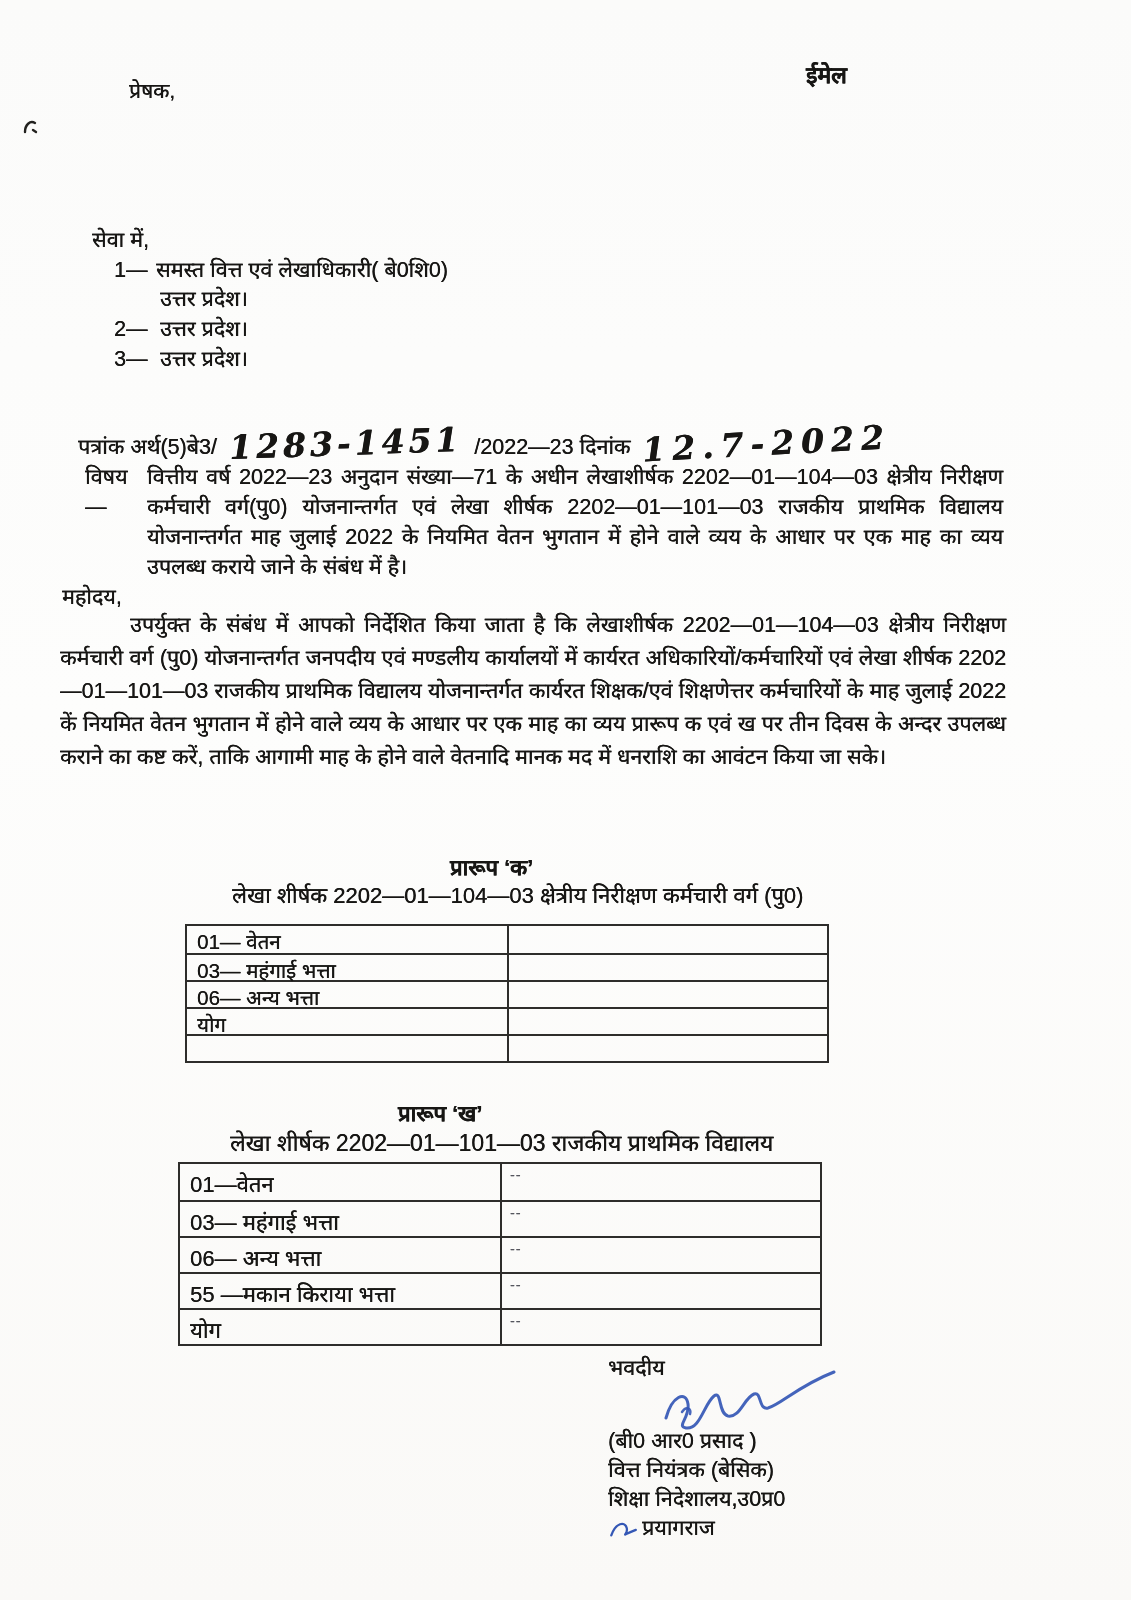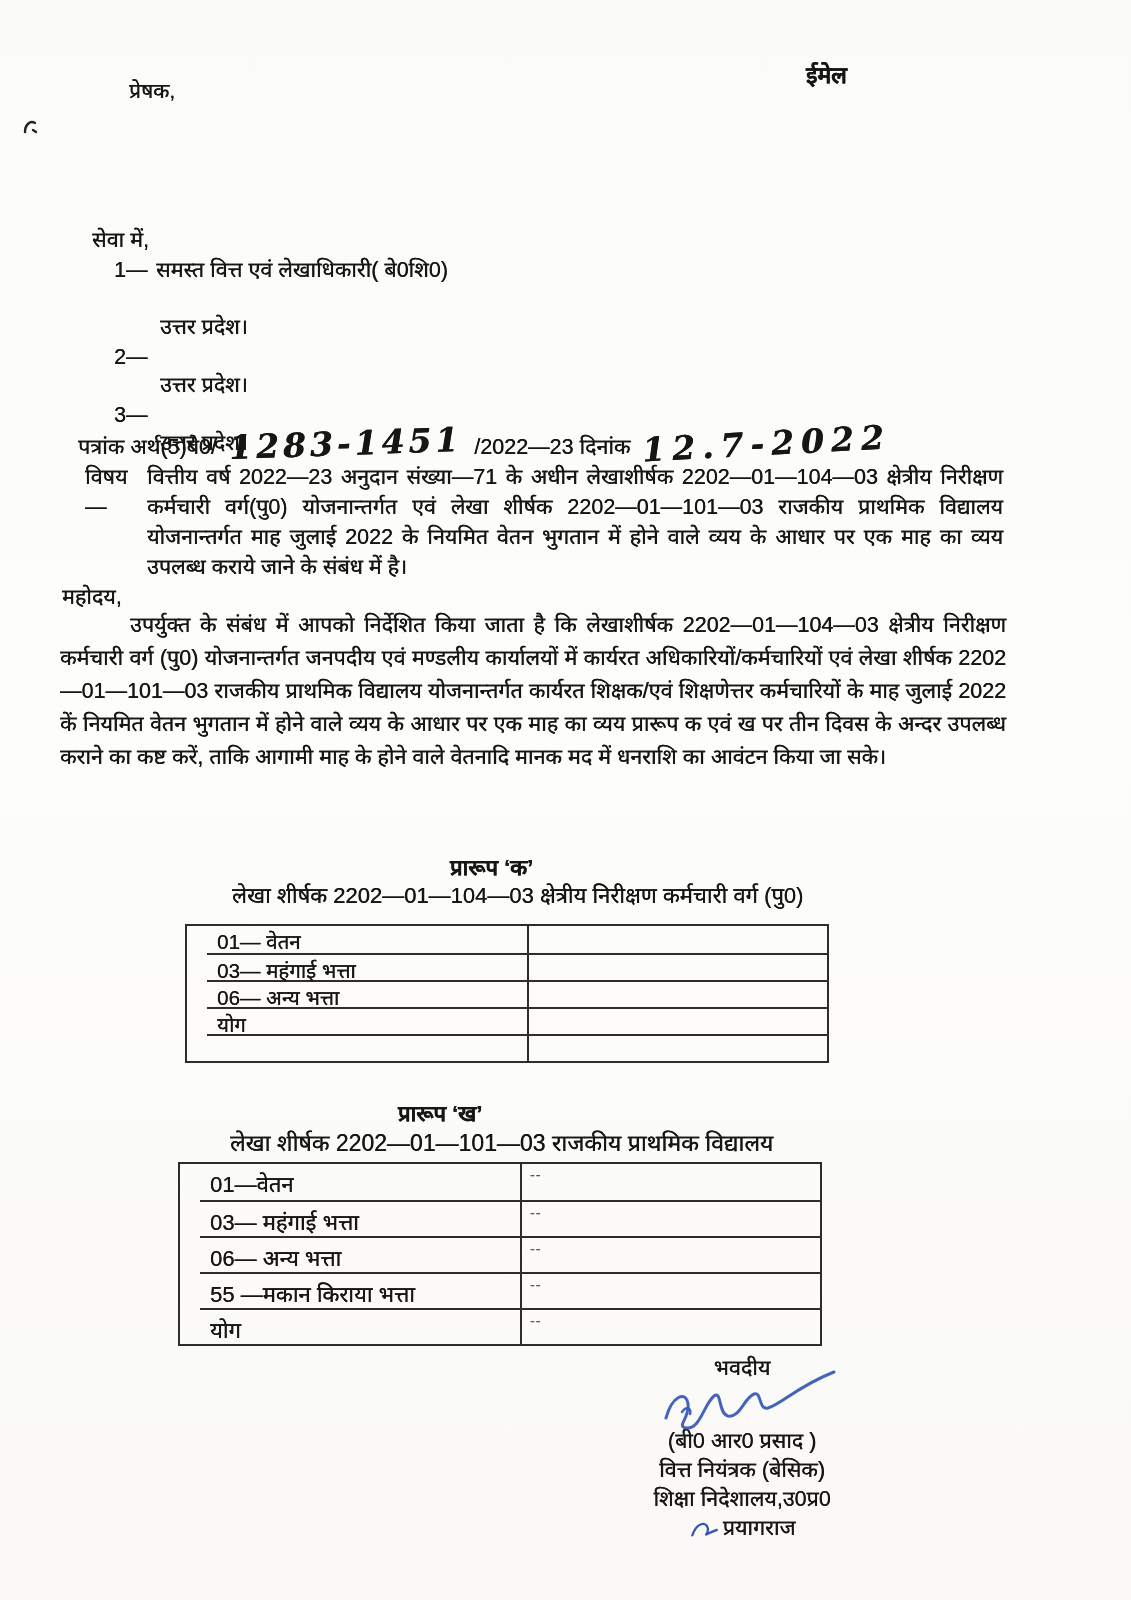--- a/index.html
+++ b/index.html
@@ -23,21 +23,21 @@
   .artifact { position: absolute; left: 22px; top: 116px; width: 16px; height: 20px; }
 
   
   .sender-label { position: absolute; left: 88px; top: 76px; font-size: 21px; margin-left: 41px; }
   .sender-lines { position: absolute; left: 163px; top: 104px; font-size: 21.5px; line-height: 30px; }
 
   
   .recipients { position: absolute; left: 92px; top: 226px; font-size: 21.5px; line-height: 29px; }
   .recipient { display: flex; margin-top: 1px; }
   .rec-num { flex: none; width: 42px; margin-left: 22px; }
-  .rec-line2 { margin-left: 4px; margin-top: 28px; }
+  .rec-line2 { margin-left: 4px; }
 
   
   .reference { position: absolute; left: 78px; top: 424px; display: flex; align-items: flex-end; gap: 12px; font-size: 21.5px; }
   .hand {
     font-family: "DejaVu Serif", serif;
     font-style: italic;
     font-weight: bold;
     letter-spacing: 4px;
     display: inline-block;
   }
@@ -55,33 +55,33 @@
     position: absolute; left: 60px; top: 609px; width: 946px;
     font-size: 21.5px; line-height: 33px; text-align: justify; text-indent: 70px;
   }
 
   
   .form-a-title { position: absolute; left: 450px; top: 851px; font-size: 22px; font-weight: bold; }
   .form-a-subtitle { position: absolute; left: 232px; top: 879px; font-size: 22px; }
   .form-b-title { position: absolute; left: 398px; top: 1097px; font-size: 22px; font-weight: bold; }
   .form-b-subtitle { position: absolute; left: 230px; top: 1126px; font-size: 23px; }
 
-  .table { position: absolute; border: 2px solid #2e2d2b; padding-left: 20px; }
+  .table { position: absolute; border: 2px solid #2e2d2b; }
   .table-a { left: 185px; top: 924px; width: 644px; }
   .table-b { left: 178px; top: 1162px; width: 644px; }
   .trow { display: flex; }
   .trow + .trow { border-top: 2px solid #2e2d2b; }
   .tc-label { flex: none; width: 322px; border-right: 2px solid #2e2d2b; padding: 1px 10px 0 10px; }
   .tc-value { flex: 1; padding: 3px 8px; font-size: 14px; color: #55565e; letter-spacing: 1px; }
   .table-a .trow { height: 27px; font-size: 20.5px; }
   .table-b .trow { height: 36px; font-size: 22px; }
   .table-b .tc-label { padding-top: 4px; }
 
   
-  .signature { position: absolute; left: 608px; top: 1354px; width: 268px; text-align: center; font-size: 21.5px; line-height: 29px; }
+  .signature { position: absolute; left: 608px; top: 1354px; width: 268px; font-size: 21.5px; line-height: 29px; }
   .sig-spacer { height: 44px; }
   .sig-scrawl { position: absolute; left: 48px; top: 14px; width: 185px; height: 64px; }
   .sig-place-row { position: relative; }
   .sig-mark { width: 32px; height: 20px; vertical-align: middle; margin-right: 2px; }
 </style>
 </head>
 <body>
 
 <div class="page">
 
@@ -113,21 +113,21 @@
 
     <div class="recipient">
       <div class="rec-num">3—</div>
       <div class="rec-body">
         <div class="rec-line2">उत्तर प्रदेश।</div>
       </div>
     </div>
   </div>
 
   <div class="reference">
-    <span>पत्रांक अर्थ(5)बे0/</span>
+    <span>पत्रांक अर्थ(5)बे3/</span>
     <span class="hand ref-number">1283-1451</span>
     <span>/2022—23 दिनांक</span>
     <span class="hand ref-date">12.7-2022</span>
   </div>
 
   <div class="subject">
     <div class="subject-label">विषय—</div>
     <div class="subject-text">वित्तीय वर्ष 2022—23 अनुदान संख्या—71 के अधीन लेखाशीर्षक 2202—01—104—03 क्षेत्रीय निरीक्षण कर्मचारी वर्ग(पु0) योजनान्तर्गत एवं लेखा शीर्षक 2202—01—101—03 राजकीय प्राथमिक विद्यालय योजनान्तर्गत माह जुलाई 2022 के नियमित वेतन भुगतान में होने वाले व्यय के आधार पर एक माह का व्यय उपलब्ध कराये जाने के संबंध में है।</div>
   </div>
 

